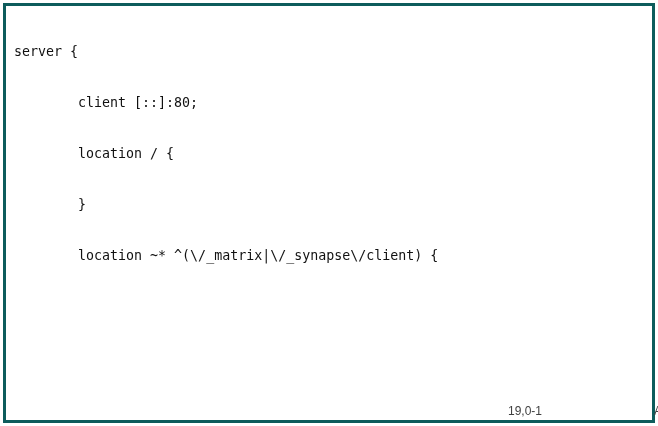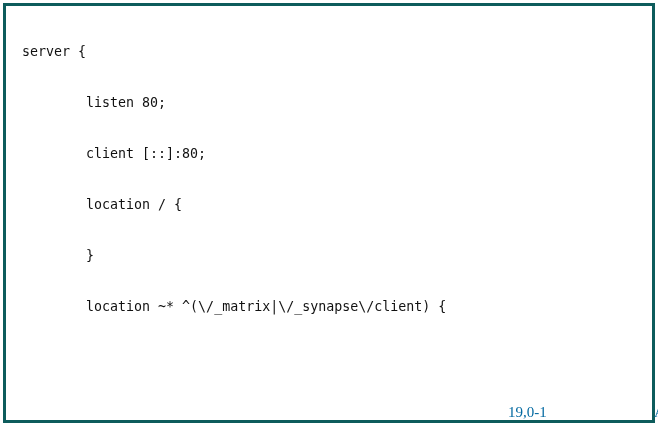--- a/index.html
+++ b/index.html
@@ -6,35 +6,34 @@
   body { width:658px; height:426px; position:relative; overflow:hidden; }
   .frame {
     position:absolute; left:3px; top:3px; width:646px; height:414px;
     border:3px solid #0d5c5c; background:#ffffff; box-sizing:content-box;
   }
   .editor {
     position:absolute; left:8px; top:3px; right:0;
     font-family:"DejaVu Sans Mono", monospace; font-size:13.3px;
     line-height:17px; color:#111111; white-space:pre;
   }
-  .line { height:17px; overflow:visible;margin-left:8px; }
+  .line { height:17px; overflow:visible; }
   .status {
     position:absolute; top:398px; left:0; right:0; height:17px;
-    font-family:Liberation Serif, serif; font-size:15px; color:#0369a1;
+    font-family:Liberation Sans, sans-serif; font-size:12px; color:#404040;
   }
   .status .pos { position:absolute; left:502px; }
   .status .scroll { position:absolute; left:648px; }
 </style>
 </head>
 <body>
 
 <div class="frame">
   <div class="editor">
     <div class="line">server {</div>
-    <div class="line">        listen 80;</div>
     <div class="line">        client [::]:80;</div>
     <div class="line">        location / {</div>
     <div class="line">        }</div>
     <div class="line">        location ~* ^(\/_matrix|\/_synapse\/client) {</div>
     
     
     
     
     
     

